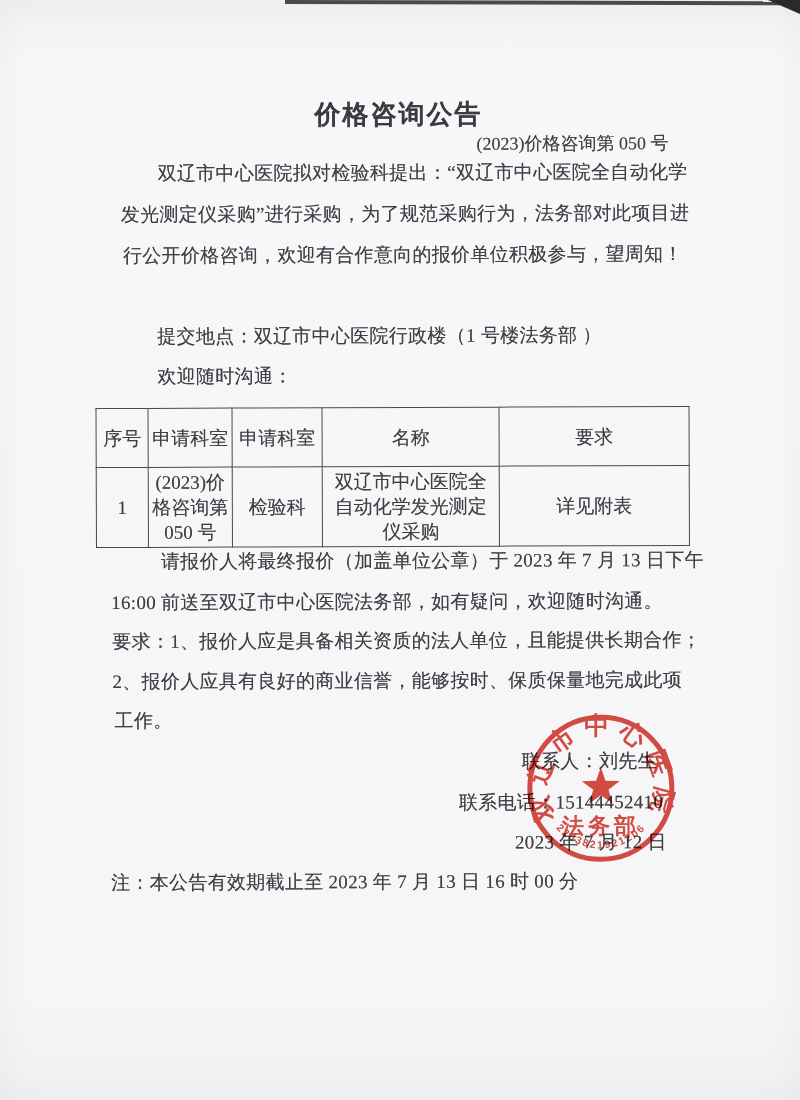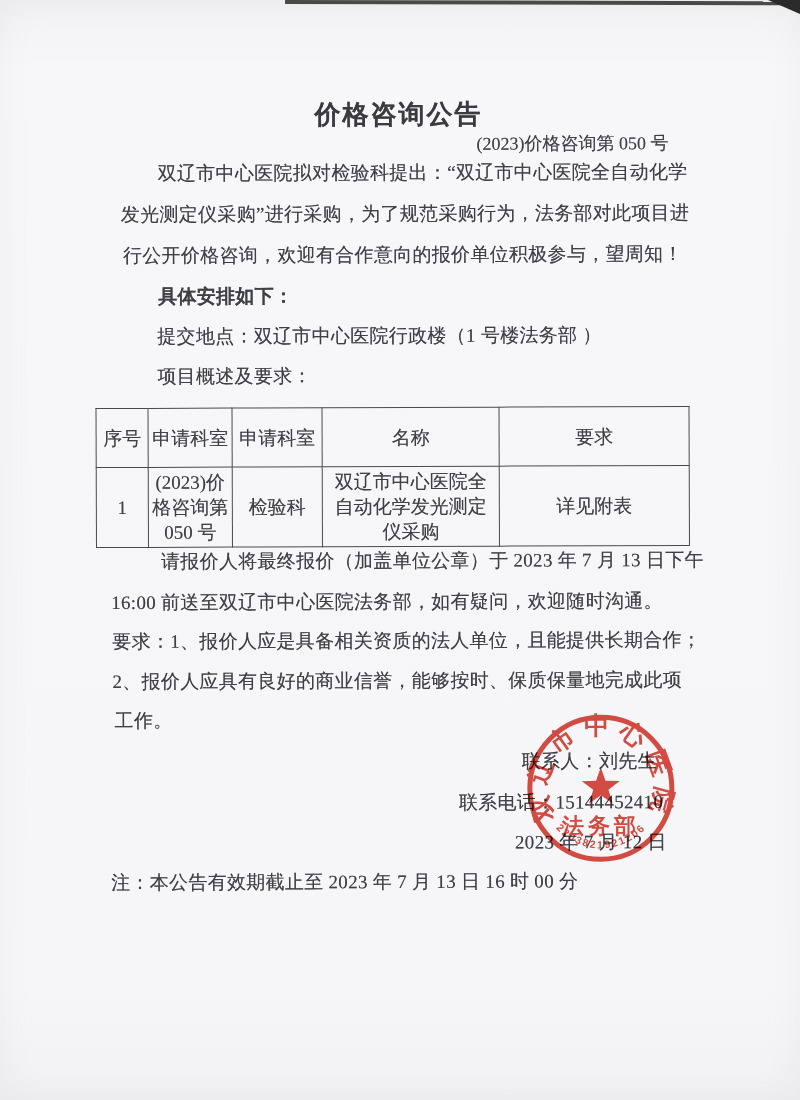--- a/index.html
+++ b/index.html
@@ -60,23 +60,22 @@
   <div class="edge-corner"></div>
 
   <div class="doc">
     <div class="title">价格咨询公告</div>
     <div class="docno">(2023)价格咨询第 050 号</div>
 
     <div class="line" style="top:160px;left:159px;">双辽市中心医院拟对检验科提出：“双辽市中心医院全自动化学</div>
     <div class="line" style="top:201px;left:122px;">发光测定仪采购”进行采购，为了规范采购行为，法务部对此项目进</div>
     <div class="line" style="top:242px;left:124px;">行公开价格咨询，欢迎有合作意向的报价单位积极参与，望周知！</div>
 
-    <div class="line bold" style="top:283px;left:159px;">具体安排如下：</div>
     <div class="line" style="top:323px;left:158px;">提交地点：双辽市中心医院行政楼（1 号楼法务部 ）</div>
-    <div class="line" style="top:363px;left:158px;">项目概述及要求：</div>
+    <div class="line" style="top:363px;left:158px;">欢迎随时沟通：</div>
 
     <table class="info-table">
       <colgroup>
         <col class="col0">
           <col class="col1">
           <col class="col2">
           <col class="col3">
           <col class="col4">
       </colgroup>
       <thead>

